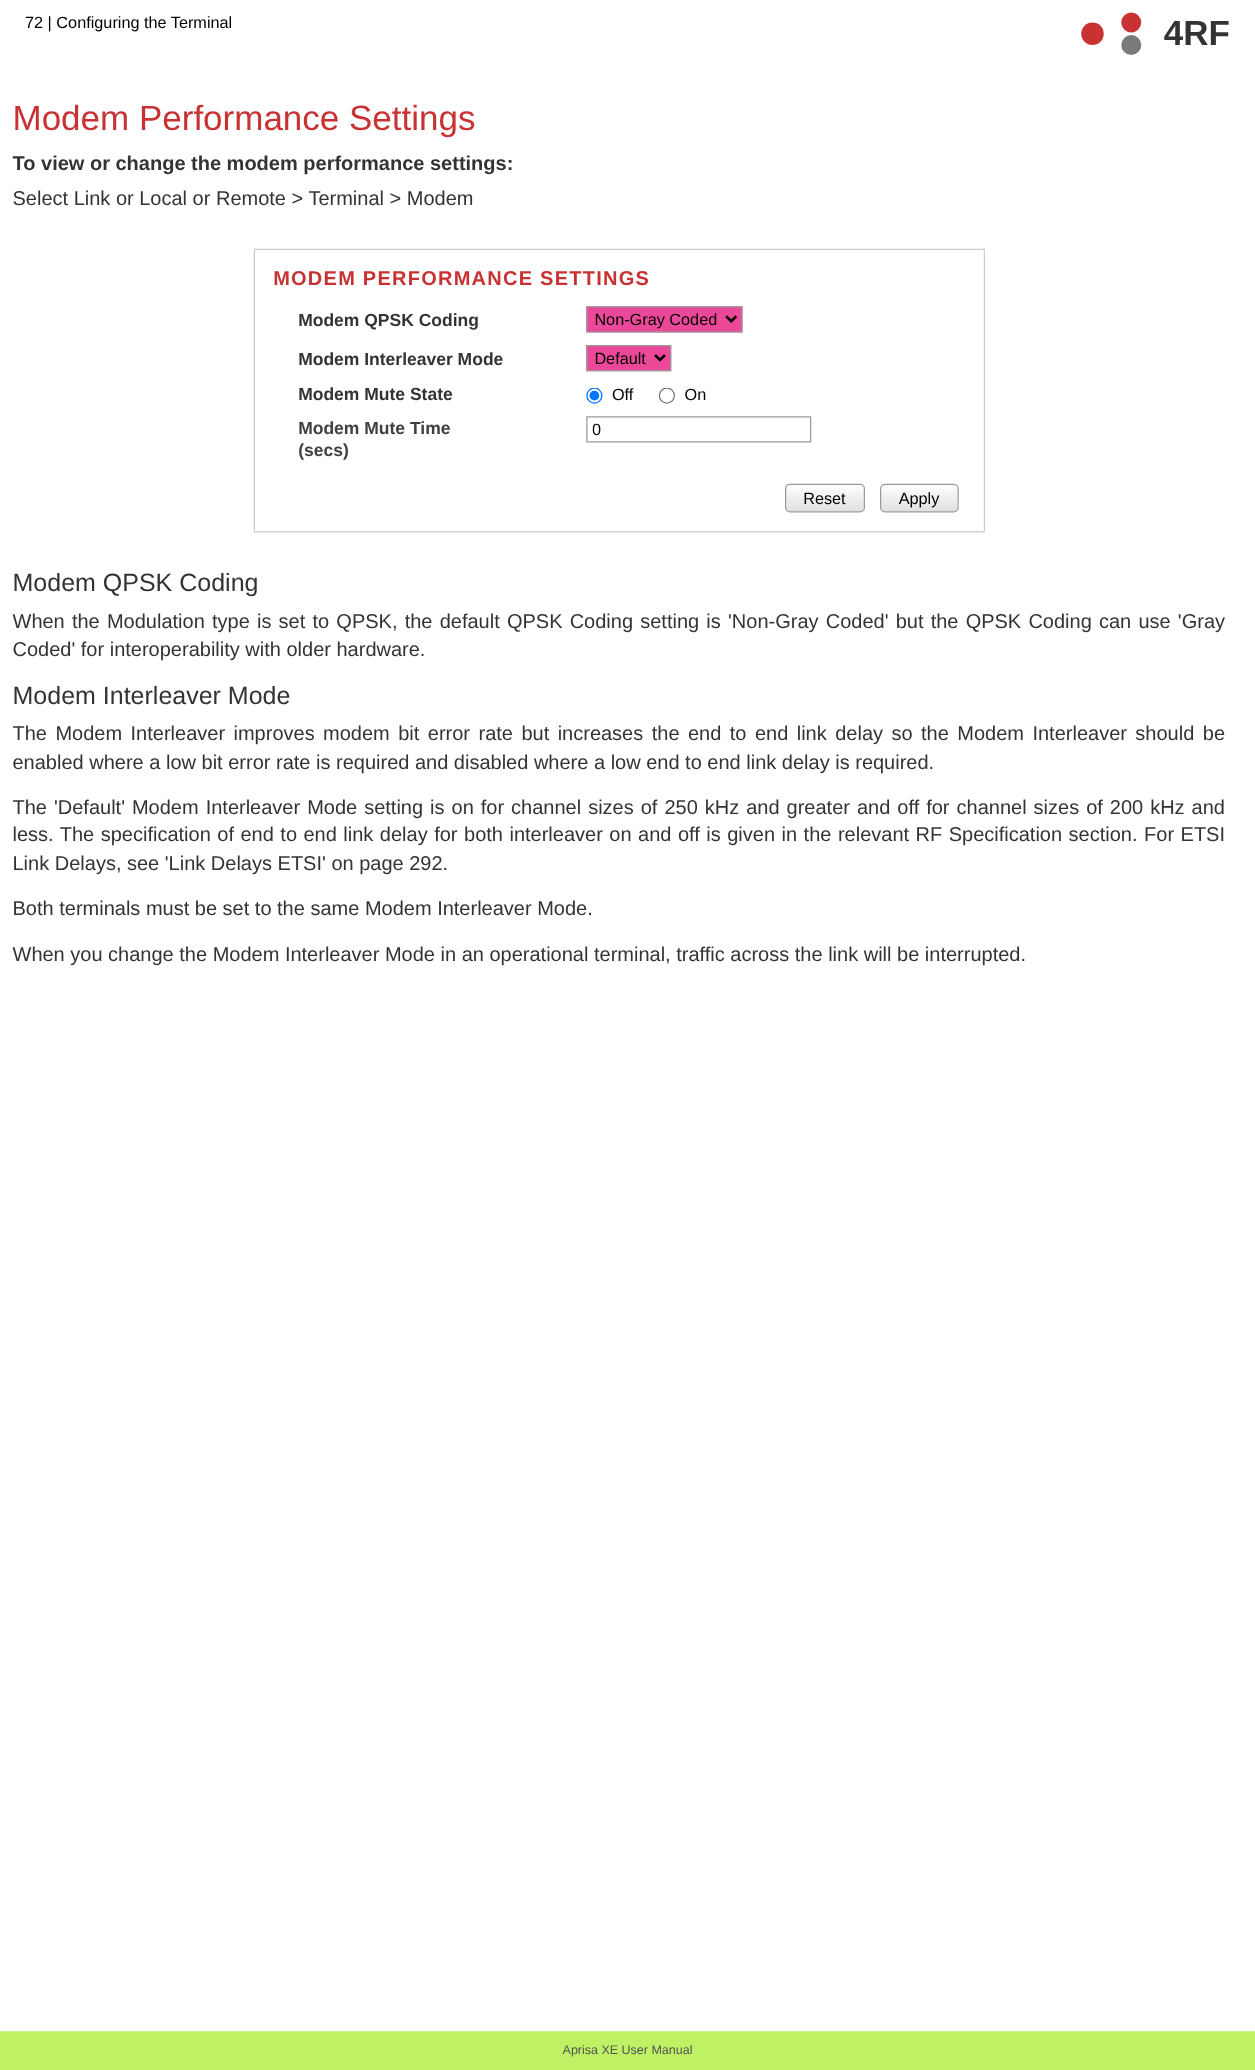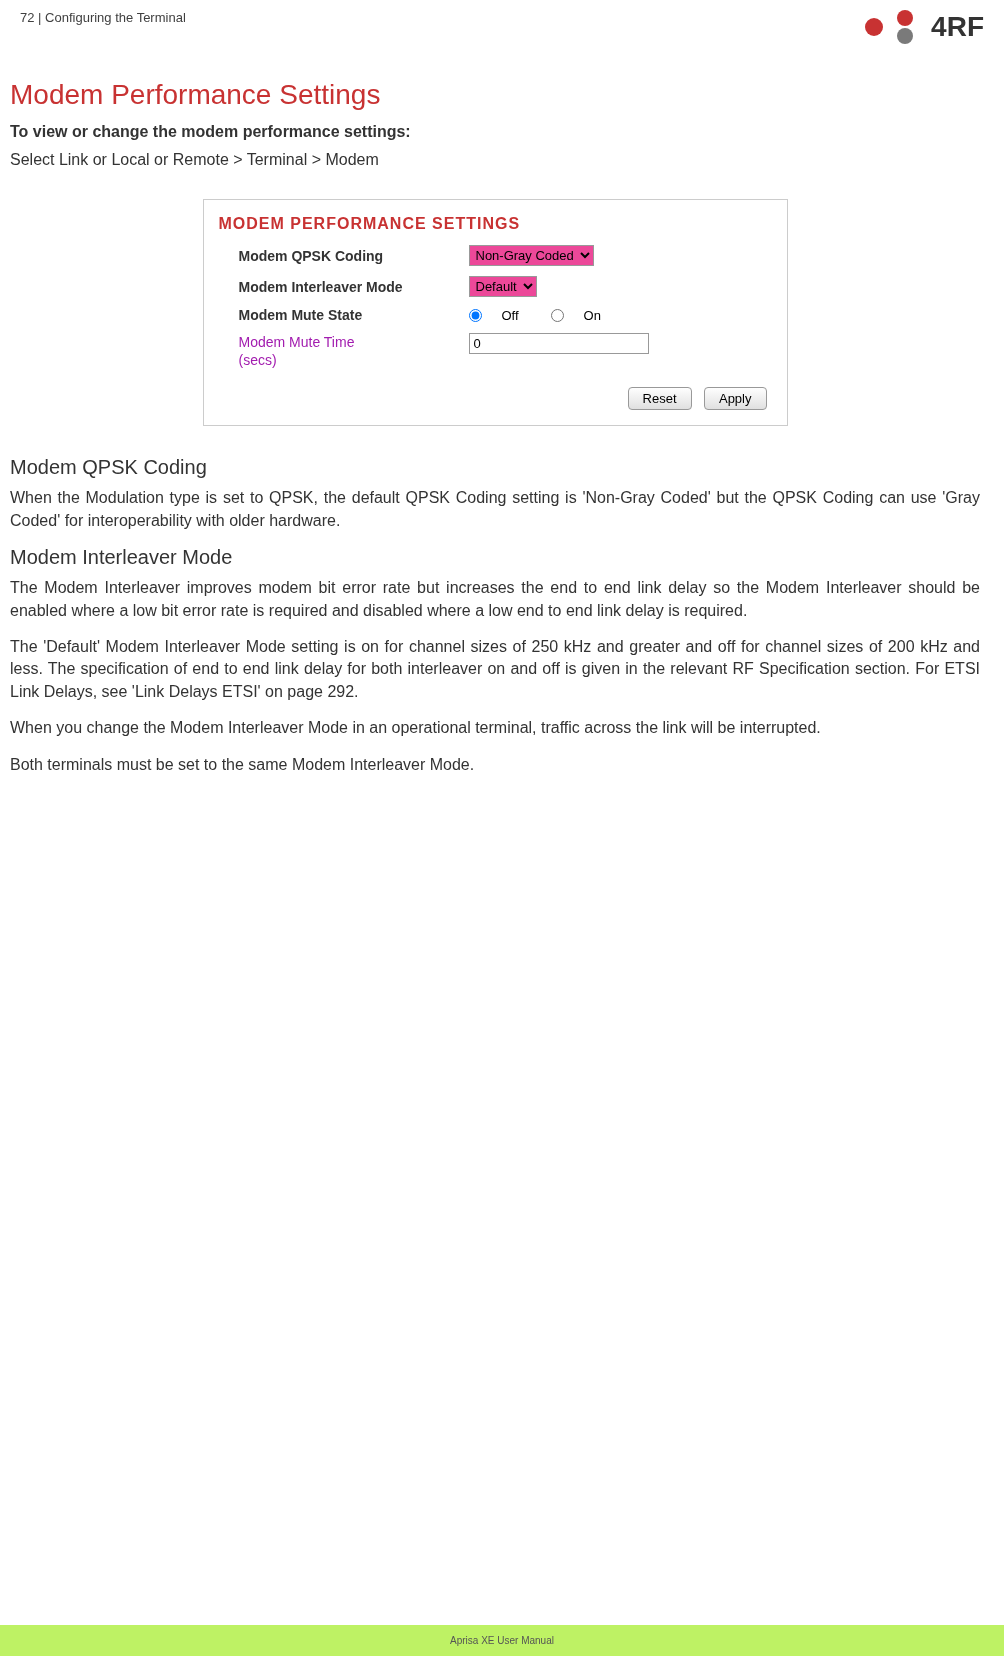--- a/index.html
+++ b/index.html
@@ -15,21 +15,21 @@
       position: relative;
     }
     .header {
       padding: 10px 20px 5px 20px;
       display: flex;
       justify-content: space-between;
       align-items: flex-start;
     }
     .page-info {
       font-size: 13px;
-      color: #404040;
+      color: #000000;
     }
     .logo {
       display: flex;
       align-items: center;
       gap: 14px;
     }
     .logo-dot {
       width: 18px;
       height: 18px;
       border-radius: 50%;
@@ -81,42 +81,42 @@
       margin-bottom: 10px;
       margin-left: 20px;
     }
     .form-label {
       font-weight: bold;
       font-size: 14px;
       color: #333;
       width: 230px;
     }
     .form-label-multi {
-      font-weight: normal;
+      font-weight: bold;
       font-size: 14px;
-      color: #a21caf;
+      color: #404040;
       width: 230px;
       line-height: 1.3;
     }
     select {
       font-size: 13px;
       padding: 1px 2px;
       border: 1px solid #999;
       background: #ec4899;
     }
     input[type="text"] {
       font-size: 13px;
       padding: 2px 4px;
       border: 1px solid #999;
       width: 180px;
     }
     .radio-group {
       display: flex;
-      align-items: center;
-      gap: 20px;
+      align-items: flex-end;
+      gap: 8px;
     }
     .radio-group label {
       font-size: 13px;
       margin-right: 12px;
     }
     .panel-buttons {
       text-align: right;
       margin-top: 18px;
     }
     .panel-buttons button {
@@ -218,19 +218,19 @@
       <button>Apply</button>
     </div>
   </div>
 
   <h2>Modem QPSK Coding</h2>
   <p class="body-text">When the Modulation type is set to QPSK, the default QPSK Coding setting is 'Non-Gray Coded' but the QPSK Coding can use 'Gray Coded' for interoperability with older hardware.</p>
 
   <h2>Modem Interleaver Mode</h2>
   <p class="body-text">The Modem Interleaver improves modem bit error rate but increases the end to end link delay so the Modem Interleaver should be enabled where a low bit error rate is required and disabled where a low end to end link delay is required.</p>
   <p class="body-text">The 'Default' Modem Interleaver Mode setting is on for channel sizes of 250 kHz and greater and off for channel sizes of 200 kHz and less. The specification of end to end link delay for both interleaver on and off is given in the relevant RF Specification section. For ETSI Link Delays, see 'Link Delays ETSI' on page 292.</p>
+  <p class="body-text">Both terminals must be set to the same Modem Interleaver Mode.</p>
   <p class="body-text">When you change the Modem Interleaver Mode in an operational terminal, traffic across the link will be interrupted.</p>
-  <p class="body-text">Both terminals must be set to the same Modem Interleaver Mode.</p>
 </div>
 
 <div class="footer">
   <span>Aprisa XE User Manual</span>
 </div>
 
 </body></html>

